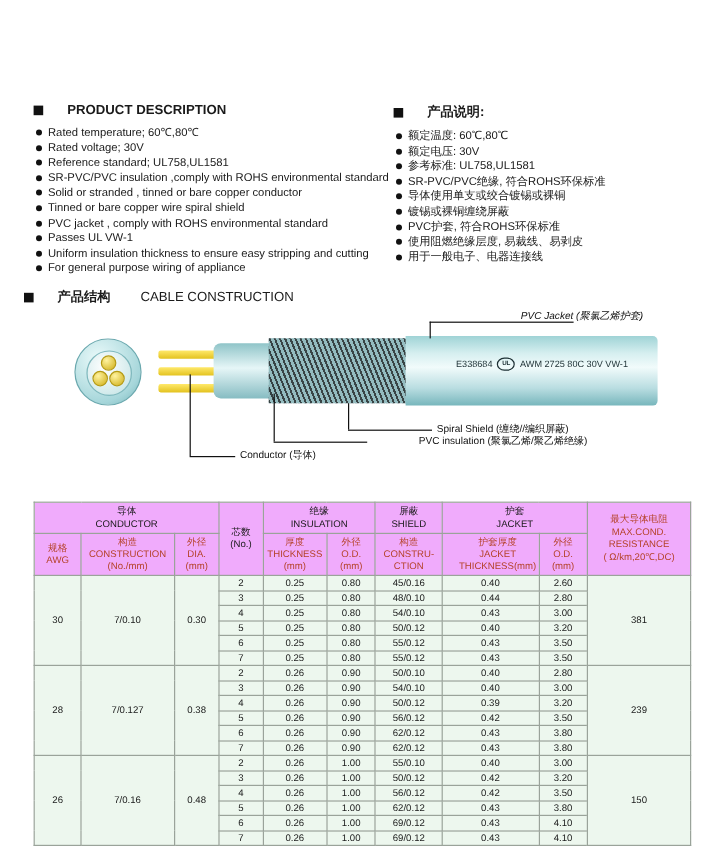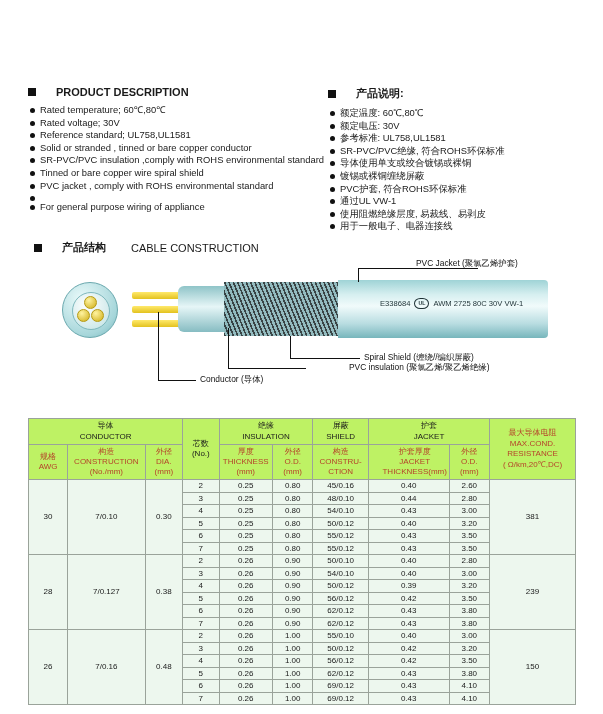--- a/index.html
+++ b/index.html
@@ -21,21 +21,21 @@
 
   ul.bullets{list-style:none;margin:6px 0 0 0;padding:0;text-align:right;}
   ul.bullets li{font-size:9.4px;line-height:12.6px;display:flex;align-items:flex-start;}
   ul.bullets li .dot{
     width:5px;height:5px;border-radius:50%;background:#111;
     display:inline-block;margin:4px 5px 0 2px;flex:none;
   }
   .cn li{font-size:9.4px;}
 
   
-  .constr-head{position:absolute;left:34px;top:240px;}
+  .constr-head{position:absolute;left:20px;top:240px;}
   .constr-head .cn-title{font-weight:bold;font-size:11px;}
   .constr-head .en-title{font-weight:normal;font-size:11px;margin-left:5px;}
 
   
   .diagram{position:absolute;left:28px;top:262px;width:550px;height:150px;}
   .cable-right{
     position:absolute;left:310px;top:18px;width:210px;height:58px;
     background:linear-gradient(to bottom,#9fd3d6 0%,#d6eff0 25%,#f1fbfb 45%,#b9dde1 75%,#77b6bc 100%);
     border-radius:0 4px 4px 0;
   }
@@ -73,21 +73,21 @@
     display:inline-block;width:13px;height:9px;border:1.1px solid #1d3034;border-radius:50%/60%;
     font-size:5.2px;line-height:9px;text-align:center;font-weight:bold;
   }
 
   
   table.spec{
     position:absolute;left:28px;top:418px;width:548px;
     border-collapse:collapse;font-size:8px;
   }
   table.spec th,table.spec td{border:1px solid #9aa39a;padding:0;text-align:center;}
-  table.spec thead th{background:#bef264;color:#b5432a;font-weight:normal;line-height:10px;padding:2px 1px;}
+  table.spec thead th{background:#f0abfc;color:#b5432a;font-weight:normal;line-height:10px;padding:2px 1px;}
   table.spec thead th.grp{color:#1a1a1a;font-weight:normal;line-height:10.5px;padding:2px;}
   table.spec tbody td{background:#edf7ee;line-height:11.5px;padding:0 2px;height:11.5px;}
 </style>
 </head>
 <body>
 
 <div class="page">
 
   <div class="desc-wrap">
     <div class="cols">
@@ -104,36 +104,41 @@
             <li>
               <span class="dot"></span>
               <span>Rated voltage; 30V</span>
             </li>
             <li>
               <span class="dot"></span>
               <span>Reference standard; UL758,UL1581</span>
             </li>
             <li>
               <span class="dot"></span>
+              <span>SR-PVC/PVC insulation ,comply with ROHS environmental standard</span>
+            </li>
+            <li>
+              <span class="dot"></span>
               <span>Solid or stranded , tinned or bare copper conductor</span>
             </li>
             <li>
               <span class="dot"></span>
-              <span>SR-PVC/PVC insulation ,comply with ROHS environmental standard</span>
-            </li>
-            <li>
-              <span class="dot"></span>
               <span>Tinned or bare copper wire spiral shield</span>
             </li>
             <li>
               <span class="dot"></span>
               <span>PVC jacket , comply with ROHS environmental standard</span>
             </li>
             <li>
               <span class="dot"></span>
+              <span>Passes UL VW-1</span>
+            </li>
+            <li>
+              <span class="dot"></span>
+              <span>Uniform insulation thickness to ensure easy stripping and cutting</span>
             </li>
             <li>
               <span class="dot"></span>
               <span>For general purpose wiring of appliance</span>
             </li>
           </ul>
       </div>
       <div class="col-r">
         <div class="sec-head">
           <span class="sq"></span>
@@ -160,24 +165,20 @@
               <span class="dot"></span>
               <span>导体使用单支或绞合镀锡或裸铜</span>
             </li>
             <li>
               <span class="dot"></span>
               <span>镀锡或裸铜缠绕屏蔽</span>
             </li>
             <li>
               <span class="dot"></span>
               <span>PVC护套, 符合ROHS环保标准</span>
-            </li>
-            <li>
-              <span class="dot"></span>
-              <span>通过UL VW-1</span>
             </li>
             <li>
               <span class="dot"></span>
               <span>使用阻燃绝缘层度, 易裁线、易剥皮</span>
             </li>
             <li>
               <span class="dot"></span>
               <span>用于一般电子、电器连接线</span>
             </li>
           </ul>
@@ -218,21 +219,21 @@
     <div class="cable-right"></div>
 
     <div class="stamp">
       <span>E338684</span>
       <span class="ul-mark">UL</span>
       <span>AWM 2725 80C 30V VW-1</span>
     </div>
 
     <div class="lead" style="left:330px;top:6px;width:120px;height:1px;"></div>
     <div class="lead" style="left:330px;top:6px;width:1px;height:14px;"></div>
-    <div class="label" style="left:388px;top:-4px;">PVC Jacket (聚氯乙烯护套)</div>
+    <div class="label" style="left:406px;top:-4px;font-style:italic;">PVC Jacket (聚氯乙烯护套)</div>
 
     <div class="lead" style="left:262px;top:74px;width:1px;height:22px;"></div>
     <div class="lead" style="left:262px;top:96px;width:70px;height:1px;"></div>
     <div class="label" style="left:336px;top:90px;">Spiral Shield (缠绕//编织屏蔽)</div>
 
     <div class="lead" style="left:200px;top:66px;width:1px;height:40px;"></div>
     <div class="lead" style="left:200px;top:106px;width:78px;height:1px;"></div>
     <div class="label" style="left:282px;top:100px;margin-left:39px;">PVC insulation (聚氯乙烯/聚乙烯绝缘)</div>
 
     <div class="lead" style="left:130px;top:50px;width:1px;height:68px;"></div>

